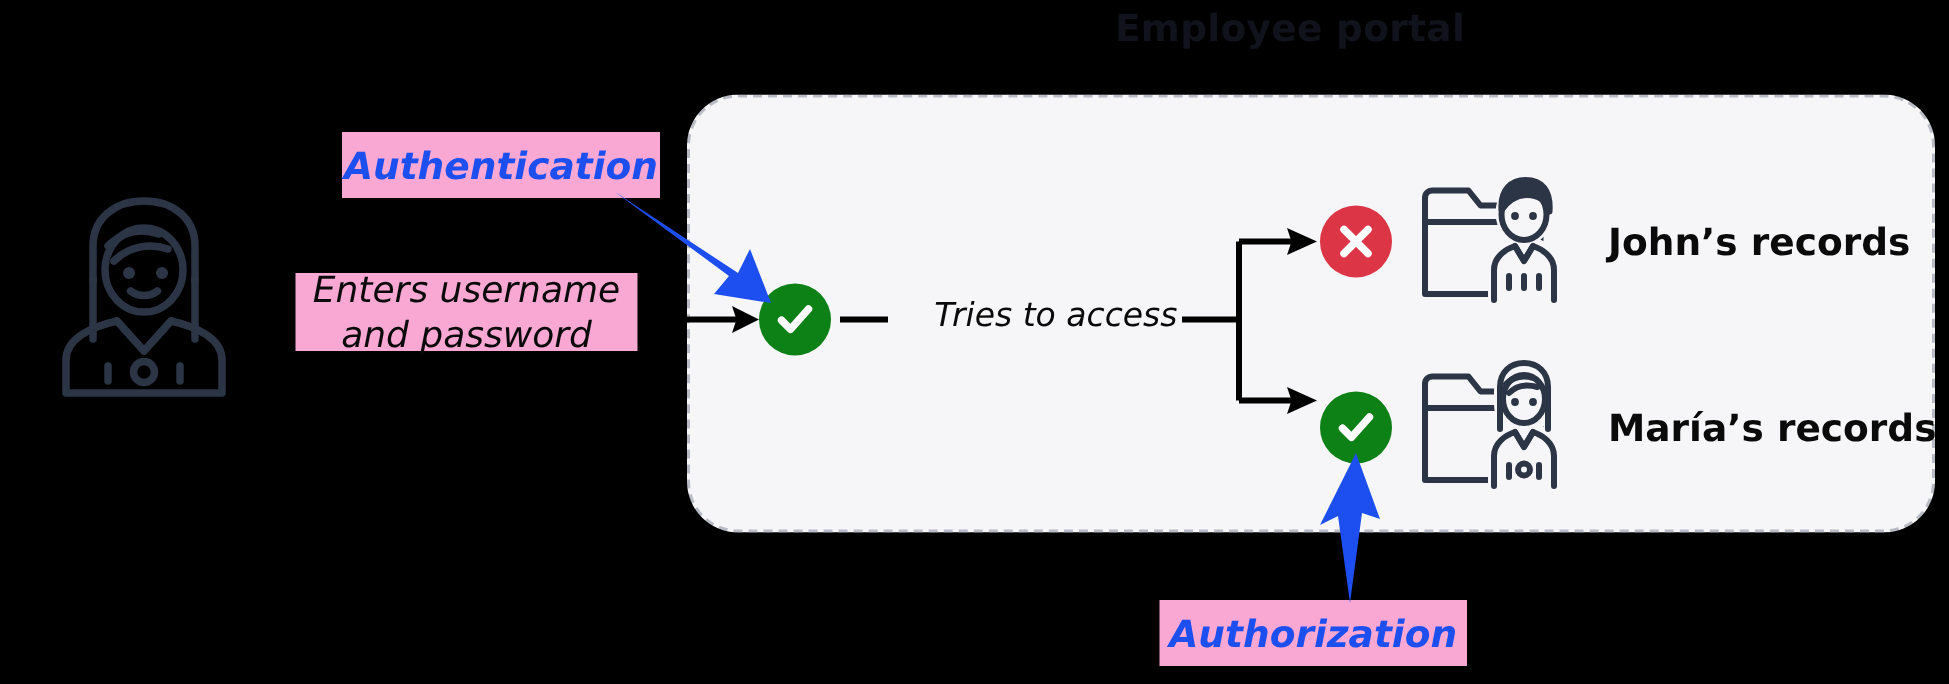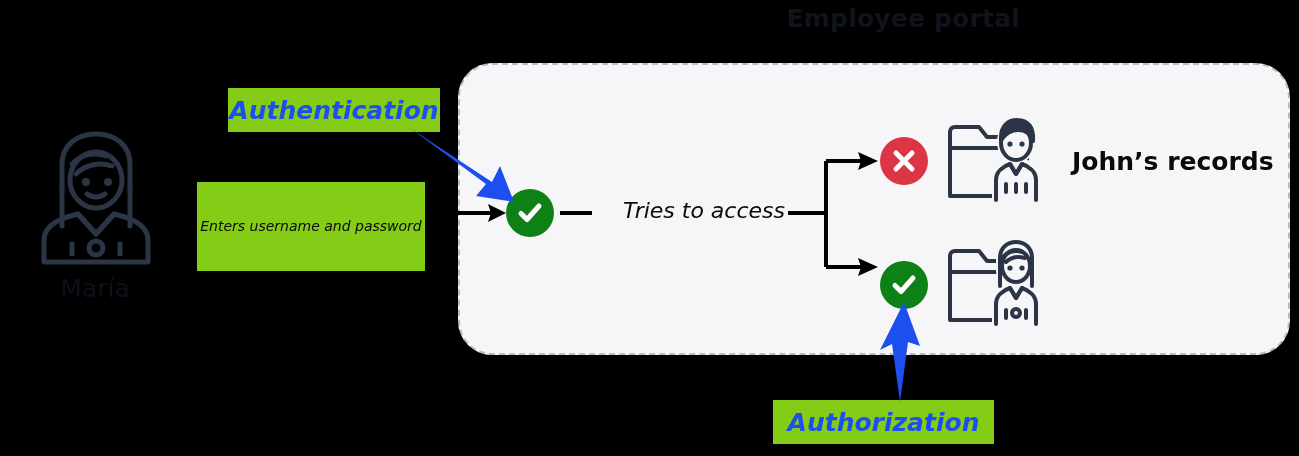--- a/index.html
+++ b/index.html
@@ -7,45 +7,45 @@
        font-family:"DejaVu Sans","Liberation Sans",sans-serif;}
   .stage{position:absolute;inset:0;width:1299px;height:456px;}
 
   
   .portal-panel{
     position:absolute;left:458px;top:63px;width:832px;height:292px;
     background:#f6f6f8;border-radius:34px;
     border:2px dashed #b9bcc4;box-sizing:border-box;
   }
   .portal-title{
-    position:absolute;left:700px;top:4px;width:320px;text-align:right;
+    position:absolute;left:700px;top:4px;width:320px;text-align:center;
     font-size:25px;font-weight:700;color:#10131c;letter-spacing:.2px;
     white-space:nowrap;
   }
 
   
   .actor{position:absolute;left:32px;top:128px;width:128px;height:140px;}
   .actor-name{
     position:absolute;left:10px;top:274px;width:170px;text-align:center;
     font-size:25px;font-weight:400;color:#0d1018;
   }
 
   
-  .box{position:absolute;background:#84cc16;display:flex;align-items:center;
+  .box{position:absolute;background:#f9a8d4;display:flex;align-items:center;
        justify-content:center;text-align:center;box-sizing:border-box;}
   .box-credentials{
-    left:197px;top:182px;width:228px;height:89px;
-    font-size:14px;font-style:italic;color:#0a0a0a;line-height:1.25;
+    left:197px;top:182px;width:228px;height:52px;
+    font-size:24px;font-style:italic;color:#0a0a0a;line-height:1.25;
   }
   .box-authentication{
     left:228px;top:88px;width:212px;height:44px;
     font-size:25px;font-style:italic;font-weight:700;color:#1d4ff0;
   }
   .box-authorization{
-    left:773px;top:400px;width:221px;height:44px;
+    left:773px;top:400px;width:205px;height:44px;
     font-size:25px;font-style:italic;font-weight:700;color:#1d4ff0;
   }
 
   
   .badge{position:absolute;width:48px;height:48px;border-radius:50%;
          display:flex;align-items:center;justify-content:center;}
   .badge-ok{background:#0d8016;}
   .badge-no{background:#dc3545;}
   .badge-auth{left:506px;top:189px;}
   .badge-deny{left:880px;top:137px;}
@@ -84,21 +84,20 @@
         <circle cx="54" cy="54" r="4" fill="#2b3546" stroke="none"></circle>
         <circle cx="76" cy="54" r="4" fill="#2b3546" stroke="none"></circle>
         <path d="M55 66 C60 70 68 70 73 66"></path>
         <path d="M12 134 V112 C12 98 28 90 46 86 L64 106 L82 86 C100 90 116 98 116 112 V134 Z"></path>
         <path d="M46 86 L64 106 L82 86"></path>
         <path d="M40 116 V126 M88 116 V126"></path>
         <circle cx="64" cy="120" r="7"></circle>
       </g>
     </svg>
   </div>
-  <div class="actor-name">María</div>
 
   <div class="box box-credentials">
     <span>Enters username and password</span>
   </div>
 
   <svg style="position:absolute;left:428px;top:196px;" width="84" height="36">
     <line class="ln" x1="0" y1="17" x2="70" y2="17"></line>
     <path d="M78 17 L60 8 L63 17 L60 26 Z" fill="#000"></path>
   </svg>
 
@@ -174,20 +173,21 @@
         <ellipse cx="70" cy="24" rx="14" ry="16"></ellipse>
         <path d="M58 14 C63 9 70 8 76 10 M60 20 C65 15 72 14 79 16"></path>
         <circle cx="64" cy="26" r="2.6" fill="#2b3546" stroke="none"></circle>
         <circle cx="76" cy="26" r="2.6" fill="#2b3546" stroke="none"></circle>
         <path d="M50 82 V62 C50 53 58 48 64 46 L70 56 L76 46 C82 48 90 53 90 62 V82"></path>
         <path d="M64 46 L70 56 L76 46"></path>
         <path d="M60 68 V76 M80 68 V76"></path>
         <circle cx="70" cy="71" r="4"></circle>
       </g>
     </svg>
+    <span class="record-label">María’s records</span>
   </div>
 
   <div class="box box-authentication">
     <span>Authentication</span>
   </div>
   <svg style="position:absolute;left:408px;top:126px;" width="120" height="82">
     <path d="M2 2 L84 56 L92 40 L106 76 L68 70 L78 58 Z" fill="#1d4ff0"></path>
   </svg>
 
   <div class="box box-authorization">

